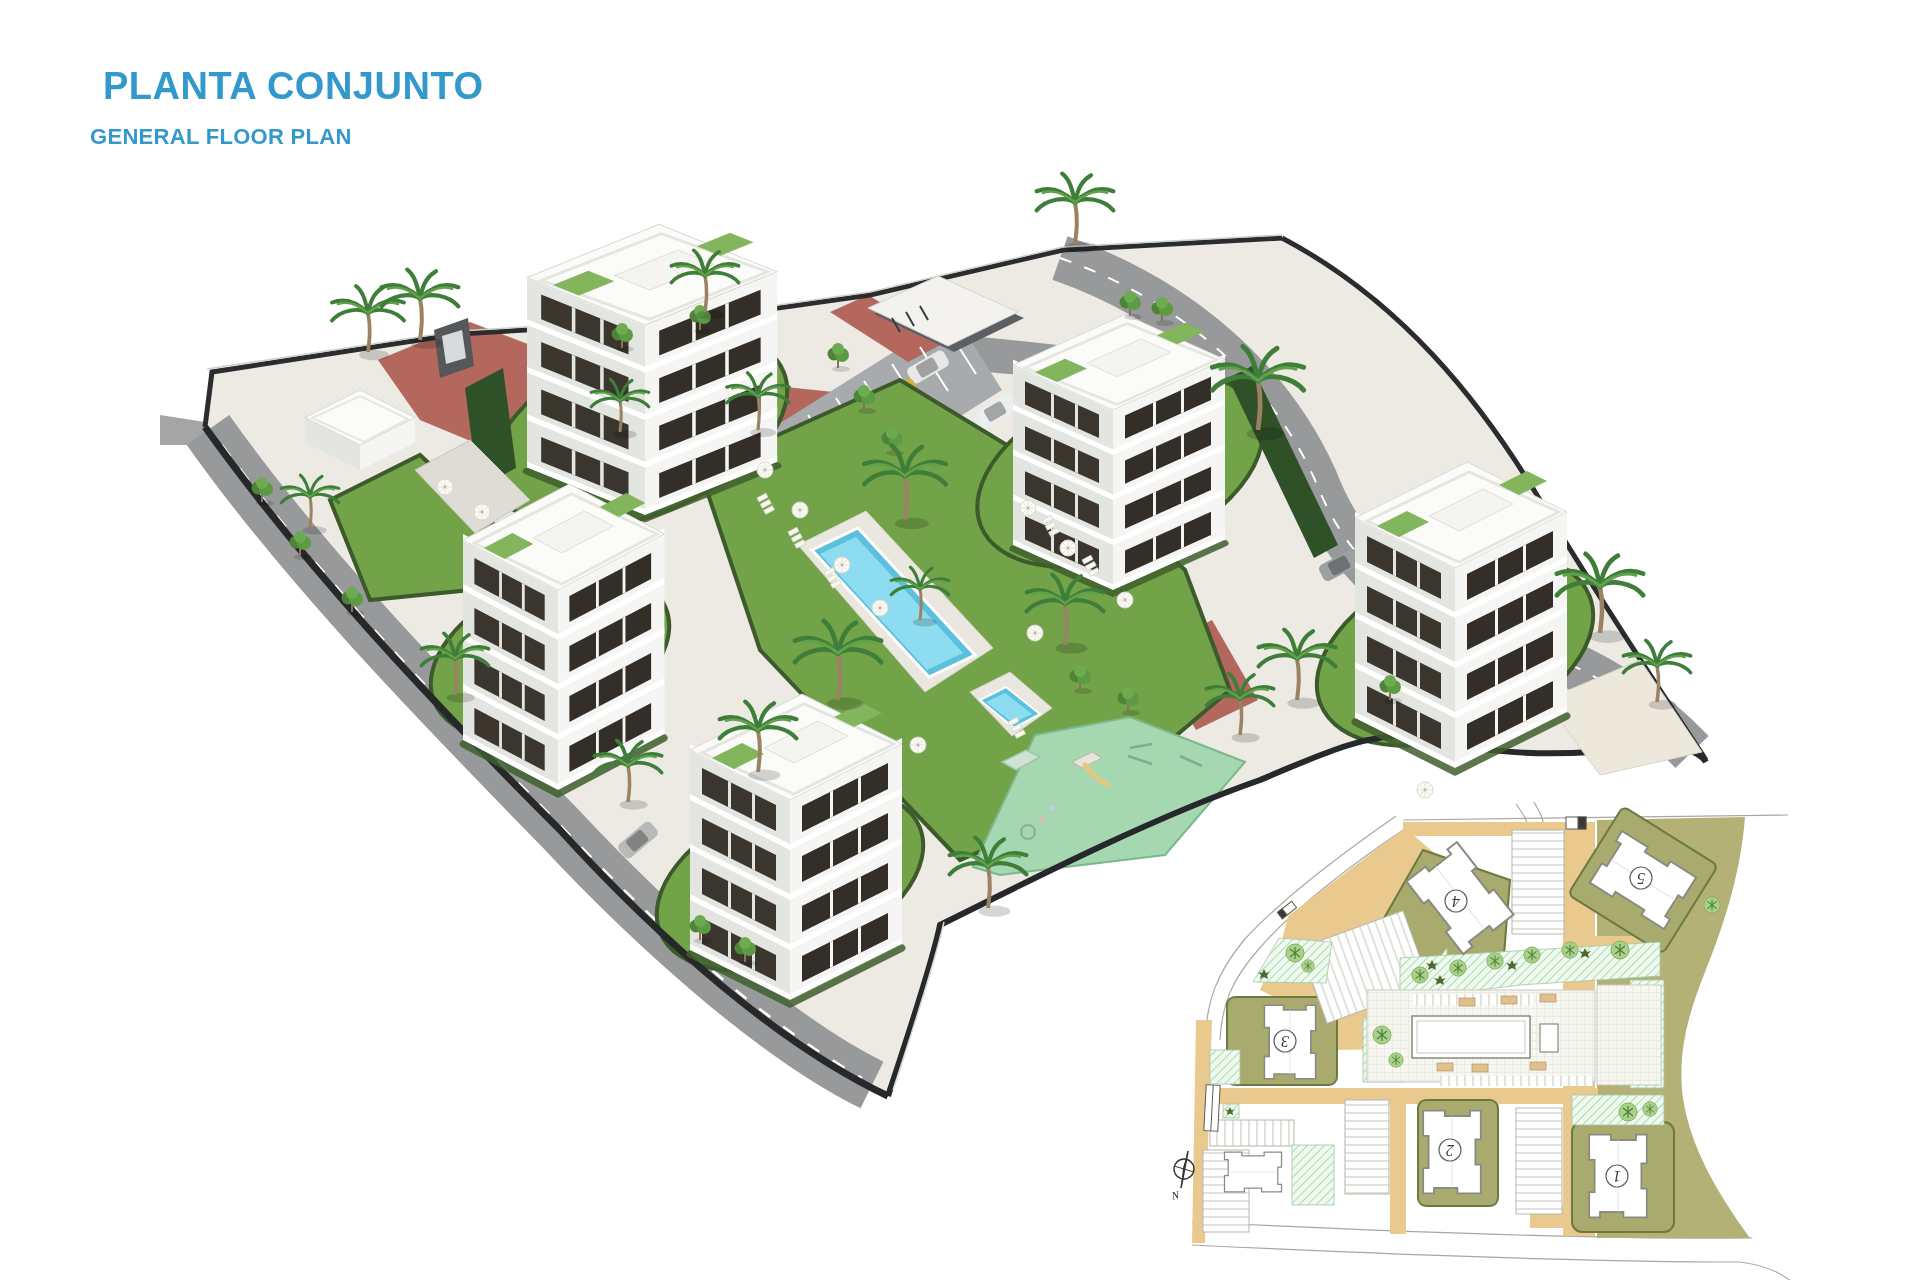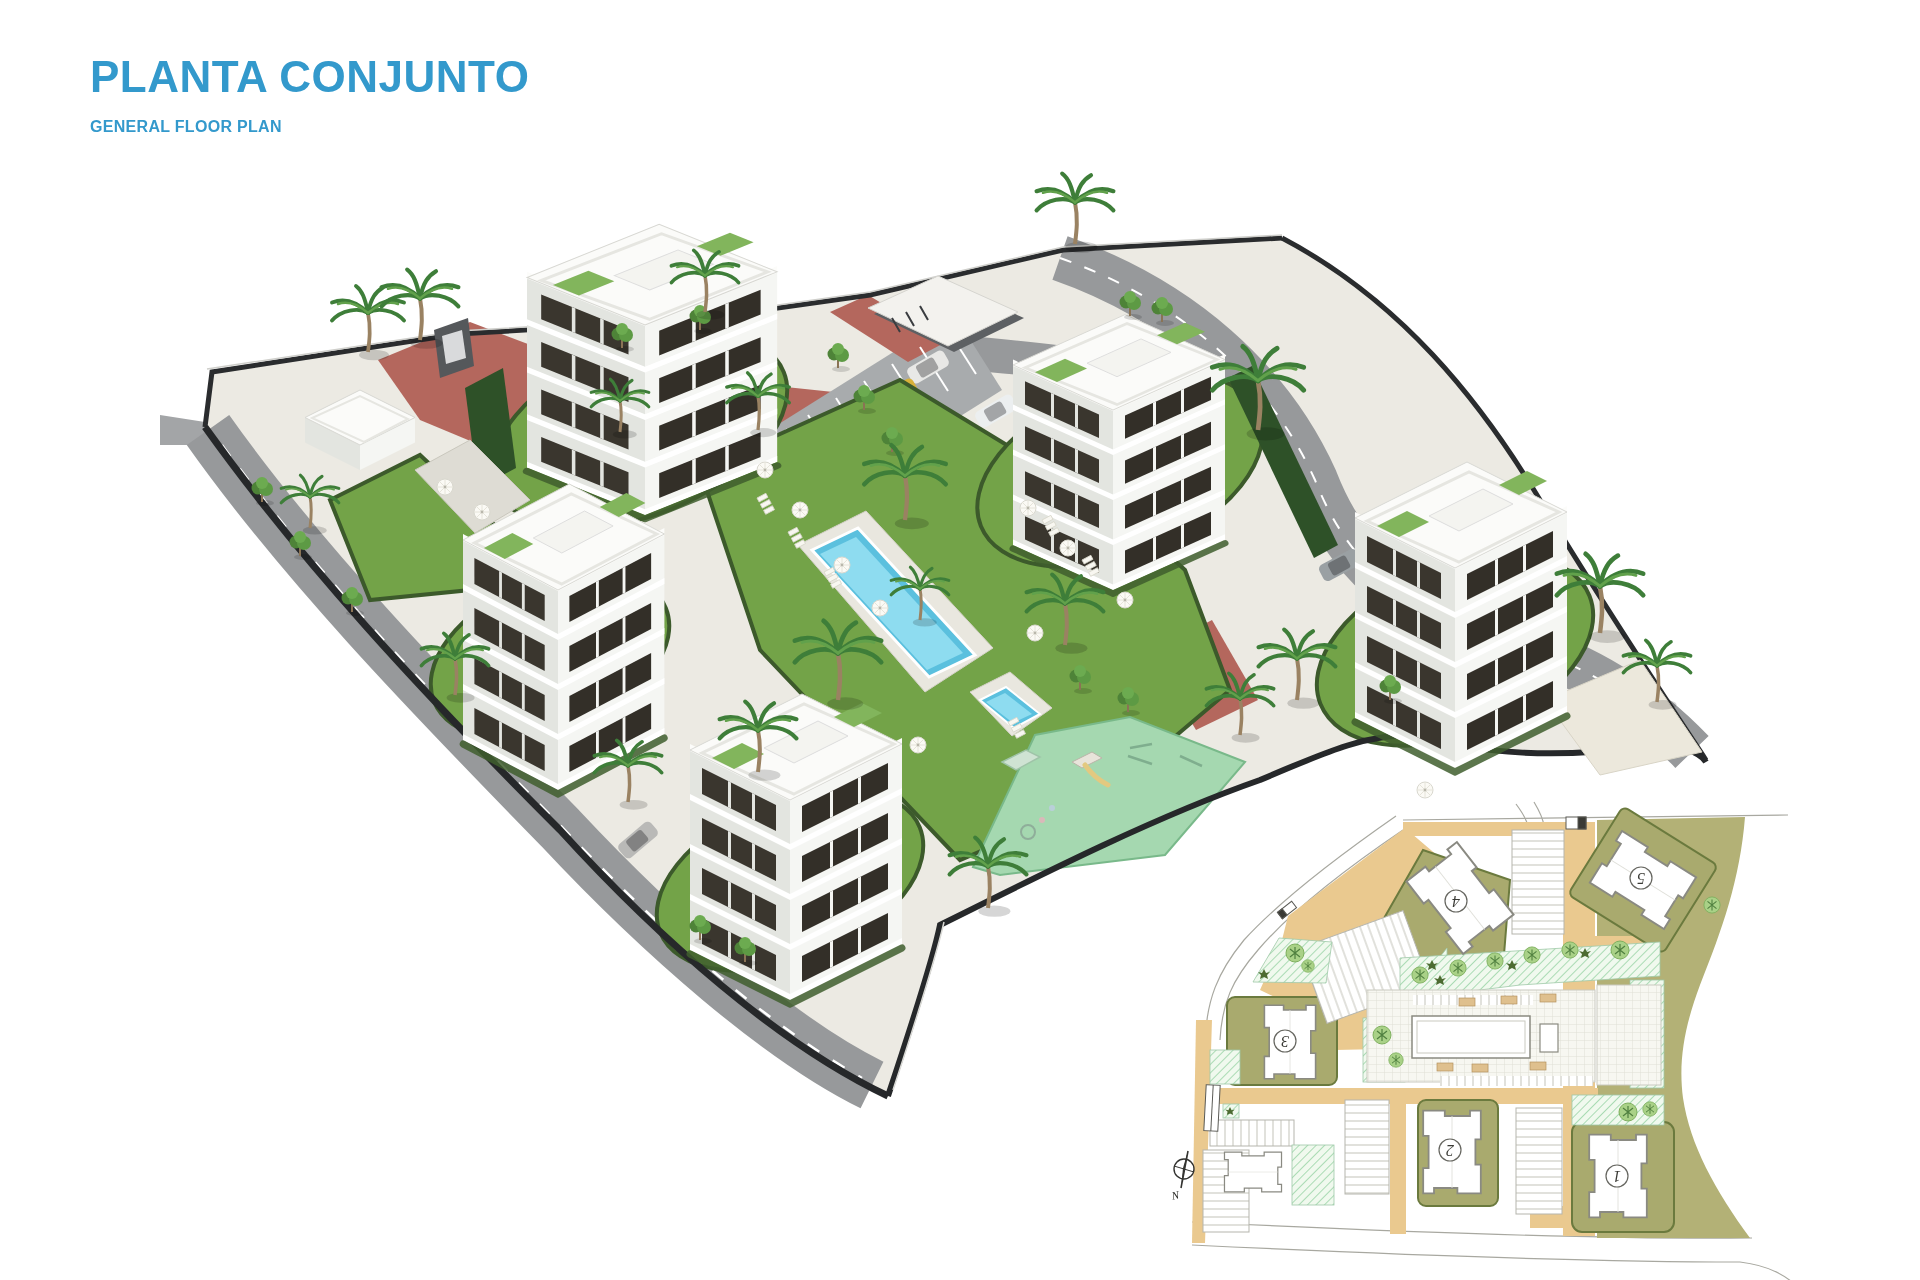--- a/index.html
+++ b/index.html
@@ -1,19 +1,19 @@
 <!DOCTYPE html>
 <html><head>
 <meta charset="utf-8">
 <style>
   html,body{margin:0;padding:0;background:#ffffff;}
   body{width:1920px;height:1280px;position:relative;font-family:"Liberation Sans",sans-serif;overflow:hidden;}
   .hdr{position:absolute;left:90px;top:52px;color:#3399cc;}
-  .hdr h1{margin:0;font-size:44px;font-weight:bold;letter-spacing:.5px;color:#3399cc;}
-  .hdr h2{margin:16px 0 0 0;font-size:16px;font-weight:bold;letter-spacing:.3px;color:#3399cc;}
+  .hdr h1{margin:13px;font-size:38px;font-weight:bold;letter-spacing:.5px;color:#3399cc;}
+  .hdr h2{margin:16px 0 0 0;font-size:22px;font-weight:bold;letter-spacing:.3px;color:#3399cc;}
   svg{position:absolute;left:0;top:0;}
   text.bnum{font-family:"Liberation Serif",serif;font-style:italic;font-size:16px;fill:#3a3a35;}
   text.north{font-family:"Liberation Serif",serif;font-style:italic;font-size:11px;fill:#2c2c28;}
 </style>
 </head>
 <body>
 
 <div class="hdr">
   <h1>PLANTA CONJUNTO</h1>
   <h2>GENERAL FLOOR PLAN</h2>

